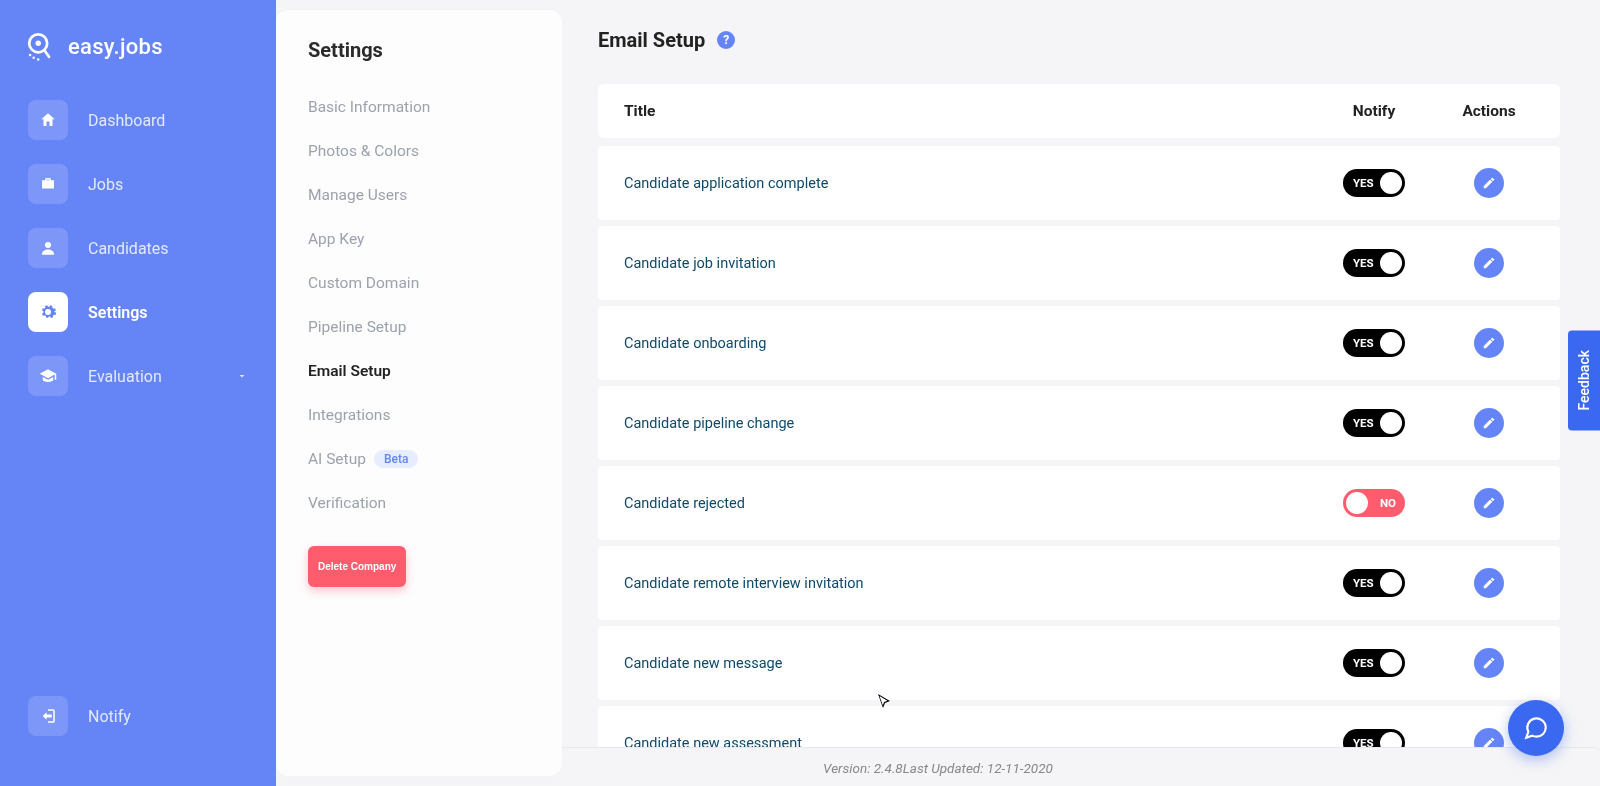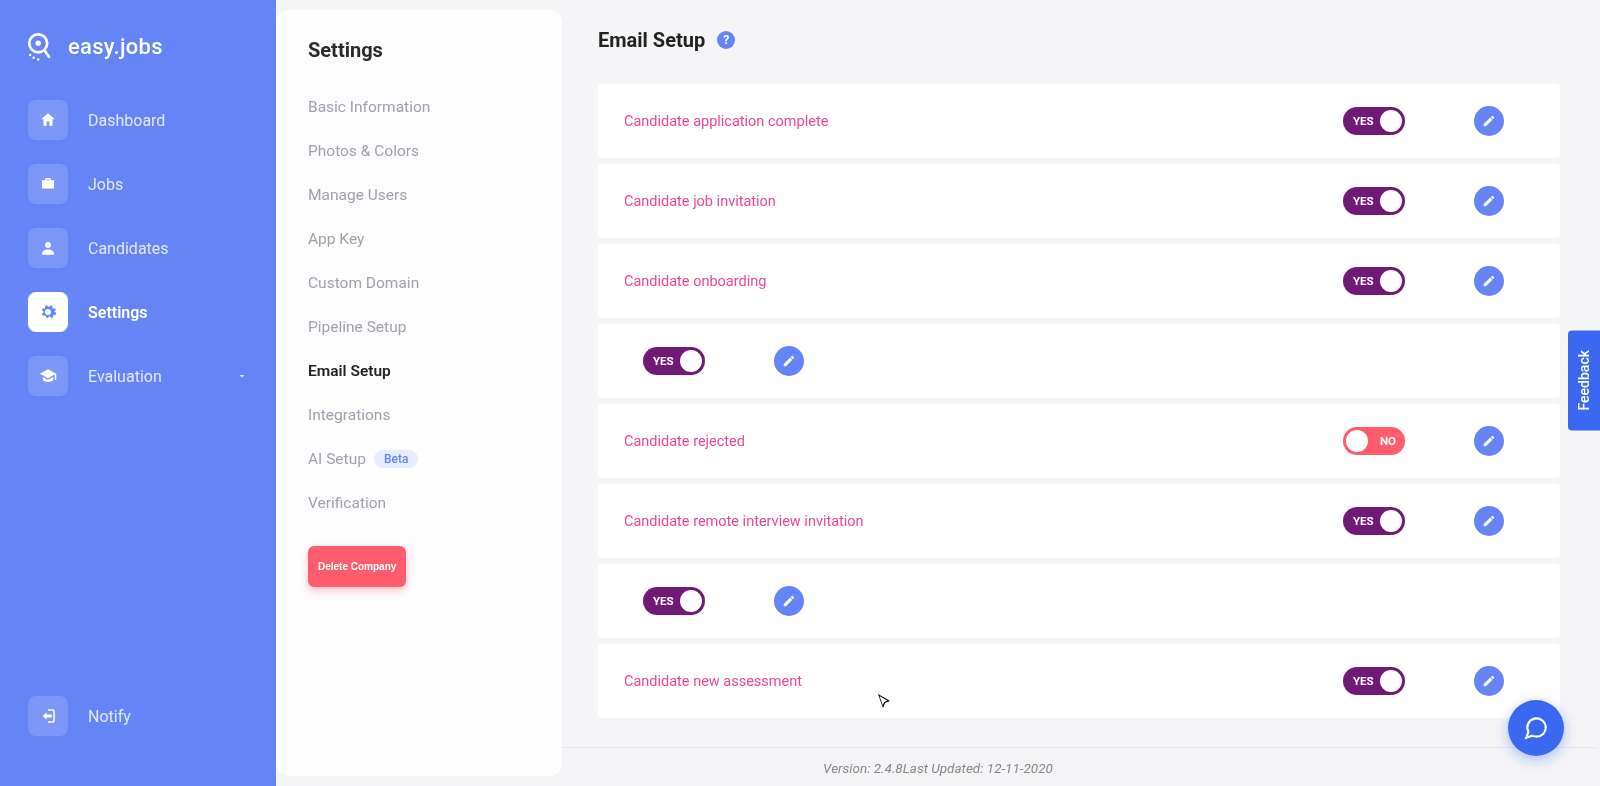--- a/index.html
+++ b/index.html
@@ -136,33 +136,33 @@
 .th-actions { width: 110px; text-align: center; font-weight: 700; color: #222; font-size: 15.5px; }
 
 .trow {
   display: flex;
   align-items: center;
   background: #fff;
   border-radius: 4px;
   padding: 22px 16px;
   margin-bottom: 6px;
 }
-.td-title { flex: 1; font-size: 14.5px; color: #ec4899; padding-left: 10px; }
+.td-title { flex: 1; font-size: 14.5px; color: #0c4a6e; padding-left: 10px; }
 .td-notify { width: 120px; display: flex; justify-content: center; }
 .td-actions { width: 110px; display: flex; justify-content: center; }
 
 .toggle {
   width: 62px; height: 28px;
   border-radius: 14px;
   position: relative;
   cursor: pointer;
   display: flex;
   align-items: center;
 }
-.toggle.on { background: #701a75; }
+.toggle.on { background: #000000; }
 .toggle.off { background: #ff5d6e; }
 .toggle .knob {
   width: 22px; height: 22px; border-radius: 50%;
   background: #fff;
   position: absolute;
 }
 .toggle.on .knob { right: 3px; }
 .toggle.off .knob { left: 3px; }
 .toggle .tog-text {
   color: #fff; font-size: 11.5px; font-weight: 700; position: absolute;
@@ -342,20 +342,25 @@
     <button class="delete-btn">Delete Company</button>
   </aside>
 
   <main class="main">
     <div class="page-title-row">
       <h1 class="page-title">Email Setup</h1>
       <span class="help-icon">?</span>
     </div>
 
     <div class="table-wrap">
+      <div class="thead">
+        <div class="th-title">Title</div>
+        <div class="th-notify">Notify</div>
+        <div class="th-actions">Actions</div>
+      </div>
       <div id="tbody">
           <div class="trow">
             <div class="td-title">Candidate application complete</div>
             <div class="td-notify">
               <div class="toggle on">
                 <span class="tog-text">YES</span>
                 <span class="knob"></span>
               </div>
             </div>
             <div class="td-actions">
@@ -392,20 +397,21 @@
             </div>
             <div class="td-actions">
               <div class="action-btn">
                 <svg width="14" height="14" viewBox="0 0 24 24" fill="#fff">
                   <path d="M3 17.25V21h3.75L17.81 9.94l-3.75-3.75L3 17.25zM20.71 7.04a1 1 0 000-1.41l-2.34-2.34a1 1 0 00-1.41 0l-1.83 1.83 3.75 3.75 1.83-1.83z"></path>
                 </svg>
               </div>
             </div>
           </div>
           <div class="trow">
+            <div class="td-title">Candidate pipeline change</div>
             <div class="td-notify">
               <div class="toggle on">
                 <span class="tog-text">YES</span>
                 <span class="knob"></span>
               </div>
             </div>
             <div class="td-actions">
               <div class="action-btn">
                 <svg width="14" height="14" viewBox="0 0 24 24" fill="#fff">
                   <path d="M3 17.25V21h3.75L17.81 9.94l-3.75-3.75L3 17.25zM20.71 7.04a1 1 0 000-1.41l-2.34-2.34a1 1 0 00-1.41 0l-1.83 1.83 3.75 3.75 1.83-1.83z"></path>
@@ -439,20 +445,21 @@
             </div>
             <div class="td-actions">
               <div class="action-btn">
                 <svg width="14" height="14" viewBox="0 0 24 24" fill="#fff">
                   <path d="M3 17.25V21h3.75L17.81 9.94l-3.75-3.75L3 17.25zM20.71 7.04a1 1 0 000-1.41l-2.34-2.34a1 1 0 00-1.41 0l-1.83 1.83 3.75 3.75 1.83-1.83z"></path>
                 </svg>
               </div>
             </div>
           </div>
           <div class="trow">
+            <div class="td-title">Candidate new message</div>
             <div class="td-notify">
               <div class="toggle on">
                 <span class="tog-text">YES</span>
                 <span class="knob"></span>
               </div>
             </div>
             <div class="td-actions">
               <div class="action-btn">
                 <svg width="14" height="14" viewBox="0 0 24 24" fill="#fff">
                   <path d="M3 17.25V21h3.75L17.81 9.94l-3.75-3.75L3 17.25zM20.71 7.04a1 1 0 000-1.41l-2.34-2.34a1 1 0 00-1.41 0l-1.83 1.83 3.75 3.75 1.83-1.83z"></path>

